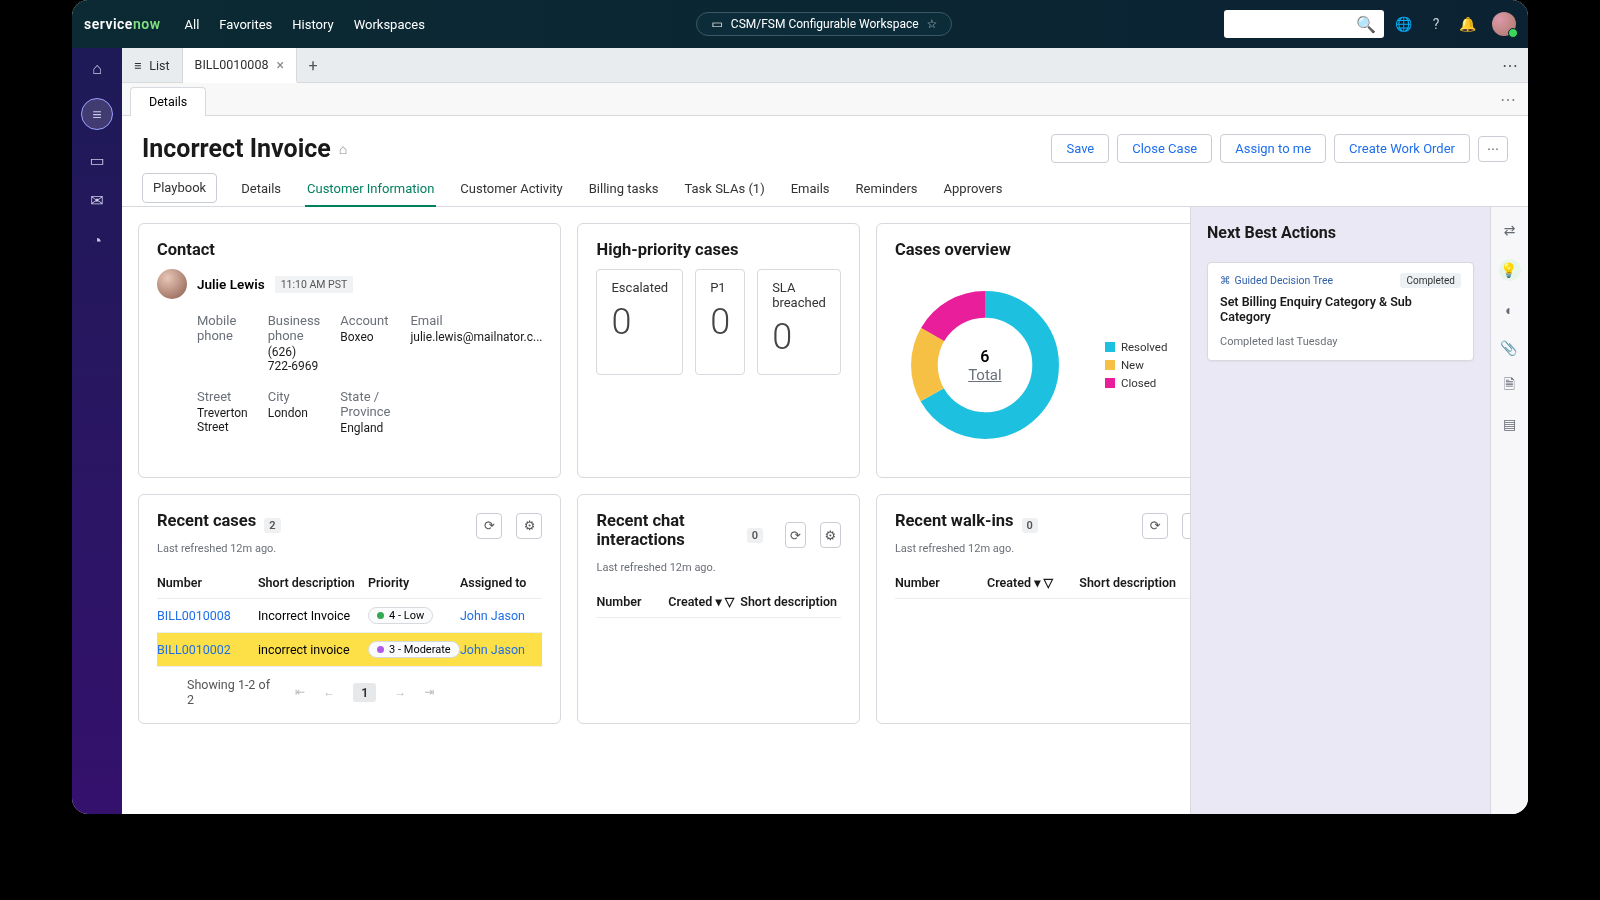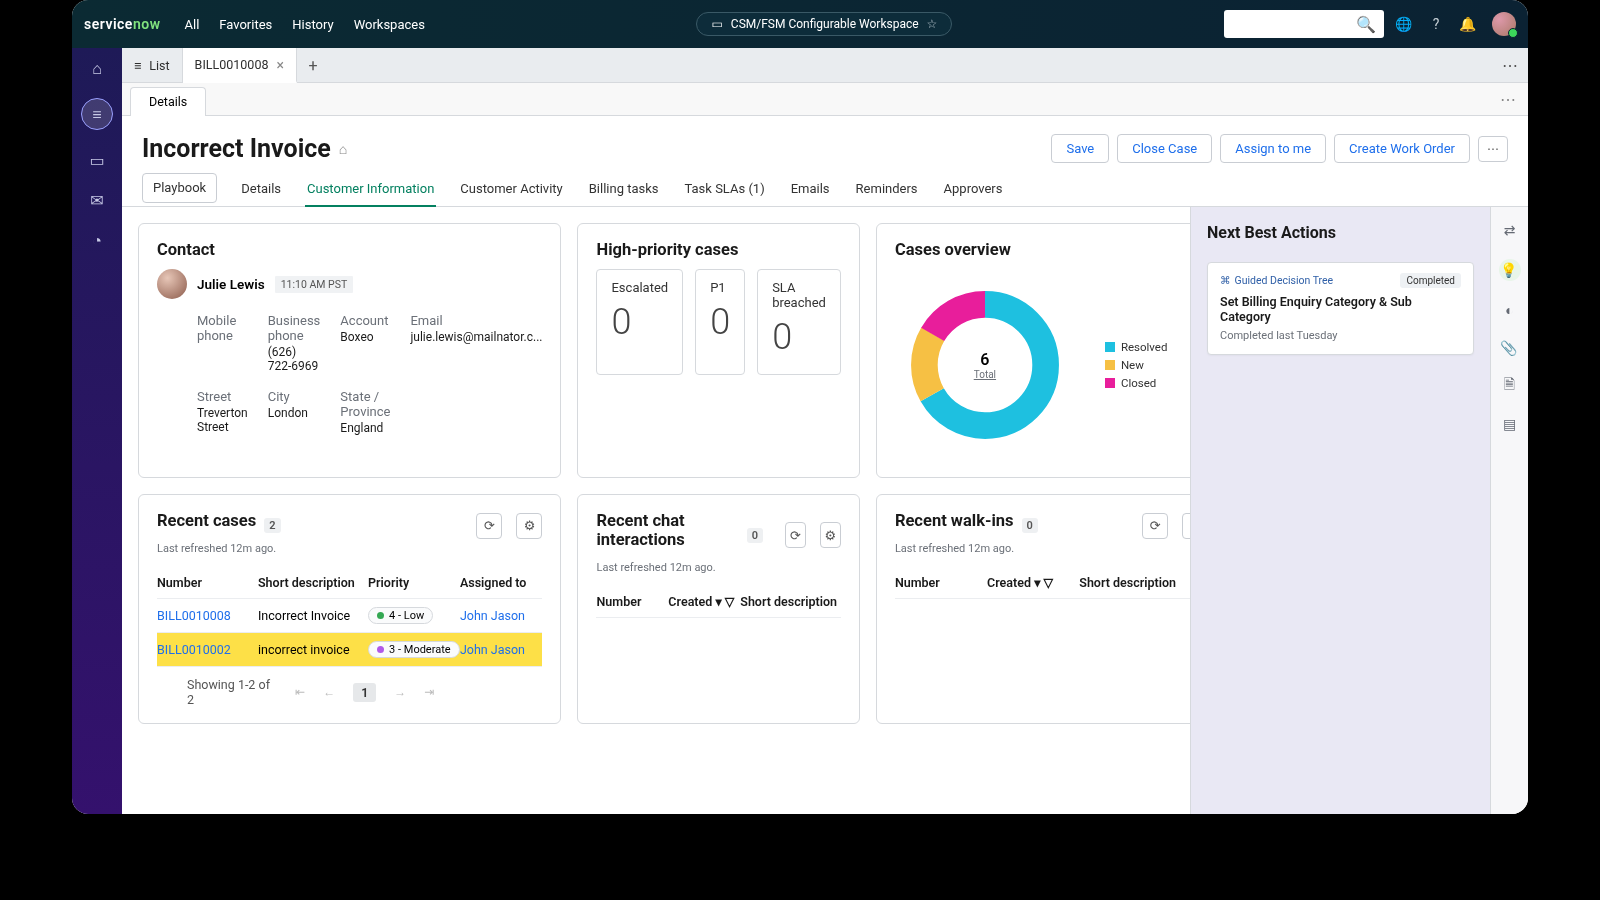--- a/index.html
+++ b/index.html
@@ -63,21 +63,21 @@
 .kv-grid { display:grid; grid-template-columns: repeat(4,1fr); gap:16px 20px; margin-top:14px; padding-left:40px; }
 .kv .lbl { font-size:13px; color:#6b7078; }
 .kv .val { font-size:12px; color:#1a1a1a; margin-top:2px; }
 
 
 .donut-wrap { display:flex; align-items:center; gap:40px; padding:16px 10px; }
 .donut { width:160px; height:160px; position:relative; }
 .donut svg { transform: rotate(-90deg); }
 .donut-center { position:absolute; inset:0; display:flex; flex-direction:column; align-items:center; justify-content:center; }
 .donut-center .n { font-size:16px; font-weight:600; }
-.donut-center .t { font-size:10px; color:#6b7078;text-decoration:underline; }
+.donut-center .t { font-size:15px; color:#6b7078;text-decoration:underline; }
 .legend { font-size:11.5px; color:#333; }
 .legend .row { display:flex; align-items:center; gap:6px; margin:4px 0; }
 .legend .sw { width:10px; height:10px; }
 
 
 .hp-grid { display:grid; grid-template-columns: repeat(3,1fr); gap:12px; }
 .hp { border:1px solid #d6d9dd; border-radius:4px; padding:10px 14px 16px; }
 .hp .hlbl { font-size:13px; color:#333; }
 .hp .hn { font-size:36px; font-weight:300; color:#444; margin-top:6px; }
 
@@ -101,21 +101,21 @@
 
 
 .rightpanel { width:300px; border-left:1px solid #d6d9dd; background:#e9e8f4; padding:16px 16px; }
 .rightpanel h3 { font-size:16px; font-weight:700; color:#1a1a1a; }
 .nba-card { background:#fff; border:1px solid #d6d9dd; border-radius:4px; margin-top:20px; padding:10px 12px 12px; box-shadow:0 1px 2px rgba(0,0,0,.04); }
 .nba-top { display:flex; justify-content:space-between; align-items:center; }
 .nba-top .gdt { font-size:10.5px; color:#2f5fa7; display:flex; align-items:center; gap:4px; }
 .gdt-icon { color:#2f5fa7; }
 .status-chip { background:#eef1f4; border-radius:3px; font-size:10px; padding:2px 6px; color:#333; }
 .nba-title { font-size:12.5px; font-weight:600; margin-top:6px; color:#1a1a1a; }
-.nba-sub { font-size:11px; color:#6b7078; margin-top:5px; }
+.nba-sub { font-size:11px; color:#6b7078; margin-top:11px; }
 
 
 .utilrail { width:38px; border-left:1px solid #d6d9dd; background:#f7f7f9; display:flex; flex-direction:column; align-items:center; gap:20px; padding-top:14px; }
 .utilrail .u { width:18px; height:18px; color:#656a74; font-size:14px; display:flex; align-items:center; justify-content:center; }
 .utilrail .u.on { color:#0a7d0a; background:#e8f5e9; border-radius:50%; width:22px; height:22px; }
 
 
 .tbl.small .thr, .tbl.small .tr { grid-template-columns: 1fr 1fr 1.4fr; }
 
 </style>

